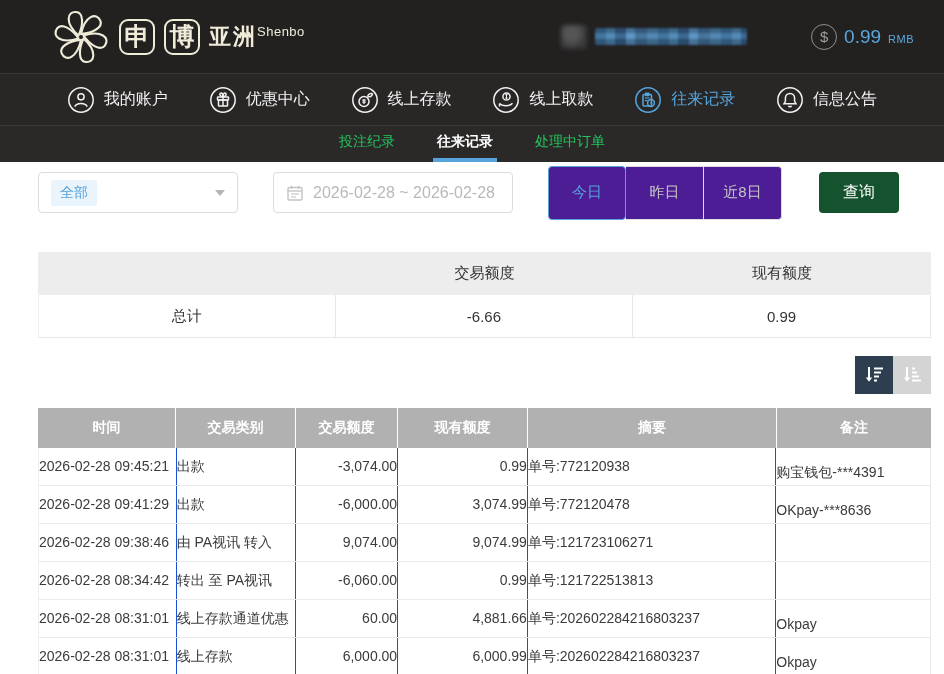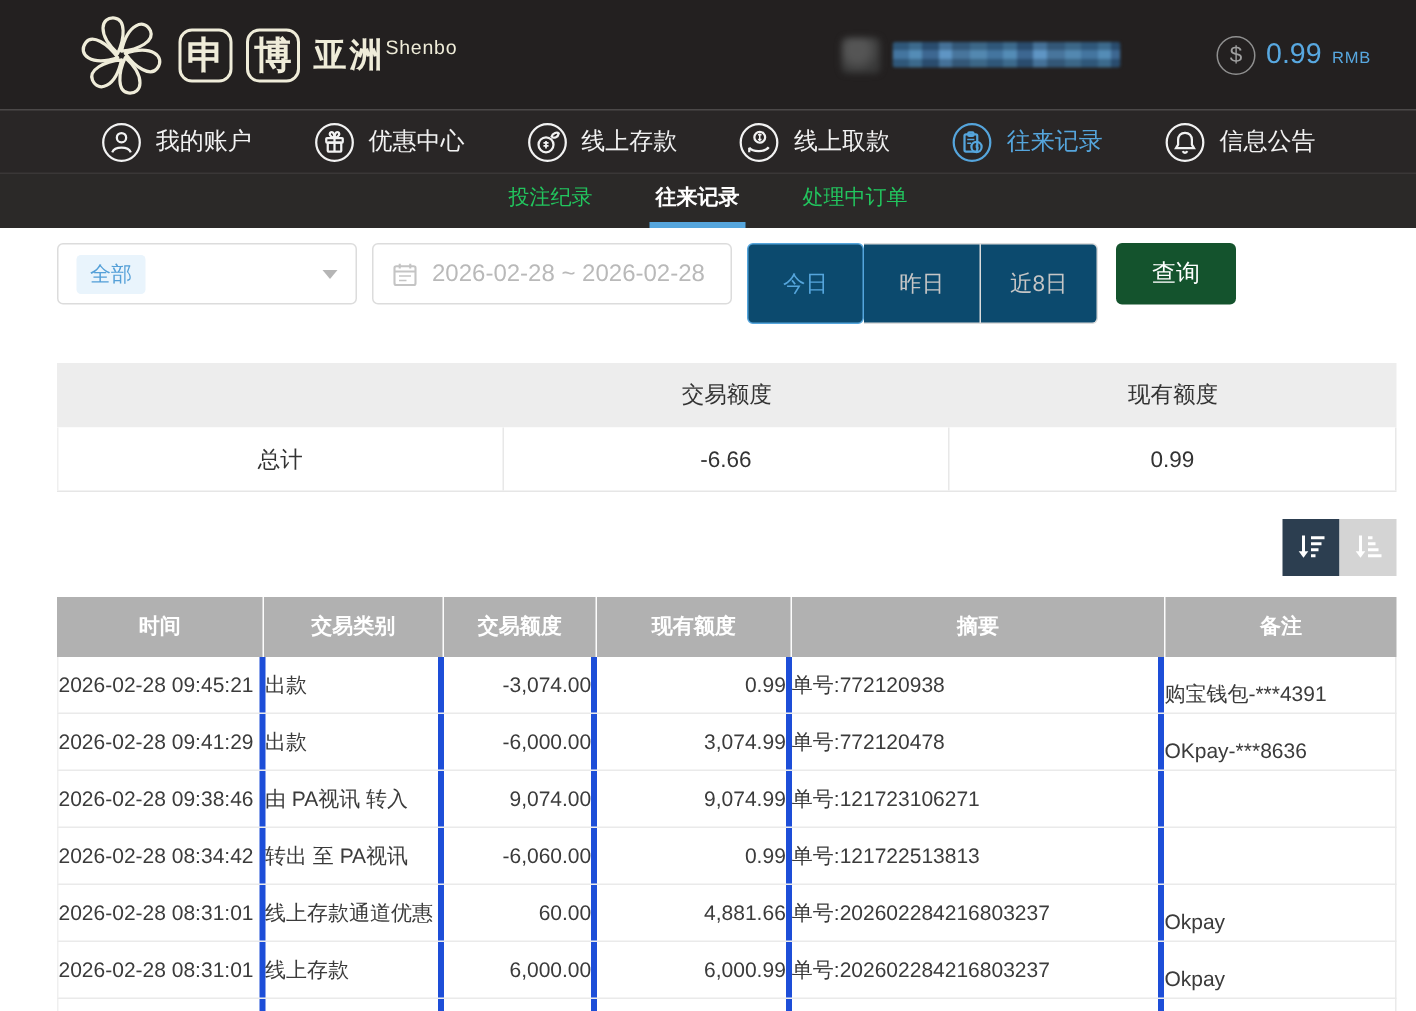--- a/index.html
+++ b/index.html
@@ -25,51 +25,51 @@
     background:
       repeating-linear-gradient(0deg, rgba(0,0,0,.22) 0 6px, rgba(255,255,255,.04) 6px 12px),
       repeating-linear-gradient(90deg,#3c6f9b 0 11px,#4d87b3 11px 20px,#35618c 20px 31px,#5891c2 31px 40px,#416f98 40px 52px,#4c83ad 52px 63px); }
   .balance { display:flex; align-items:center; gap:7px; margin-left:64px; }
   .coin-icon { width:26px; height:26px; border:1.5px solid #8f8f8f; border-radius:50%;
     color:#9f9f9f; font-size:15px; display:flex; align-items:center; justify-content:center; }
   .balance-amount { color:#58a8e0; font-size:19px; }
   .balance-currency { color:#58a8e0; font-size:11px; letter-spacing:.5px; margin-top:4px; }
 
   
-  .nav-bar { height:43px; background:#292626; border-top:1px solid #3a3737;
+  .nav-bar { height:53px; background:#292626; border-top:1px solid #3a3737;
     border-bottom:1px solid #3a3737; display:flex; align-items:center;
     justify-content:space-evenly; padding:0 26px; }
   .nav-item { display:flex; align-items:center; gap:9px; color:#f2f2f2;
     font-size:16px; cursor:pointer; }
   .nav-item svg { stroke:#f2f2f2; }
   .nav-item.active { color:#55a5dc; }
   .nav-item.active svg { stroke:#55a5dc; }
 
   
   .subtab-bar { height:36px; background:#2b2928; display:flex; justify-content:center;
     gap:34px; }
   .subtab { height:36px; display:flex; align-items:center; padding:0 4px;
     color:#22c55e; font-size:14px; border-bottom:4px solid transparent; cursor:pointer; }
   .subtab.active { color:#fff; font-weight:bold; border-bottom-color:#55a5dc; }
 
   
-  .filter-row { display:flex; margin:10px 0 0 38px; height:41px; }
+  .filter-row { display:flex; align-items:center; margin:10px 0 0 38px; height:41px;gap:25px; }
   .select-box { width:200px; height:41px; border:1px solid #dcdcdc; border-radius:4px;
     display:flex; align-items:center; padding:0 12px; cursor:pointer; }
   .chip { background:#e9f4fc; color:#55a0d8; font-size:14px; padding:4px 9px;
     border-radius:3px; }
   .caret-down { margin-left:auto; width:0; height:0; border-left:5px solid transparent;
     border-right:5px solid transparent; border-top:6px solid #b5b5b5; }
   .date-box { width:240px; height:41px; border:1px solid #dcdcdc; border-radius:4px;
     display:flex; align-items:center; gap:9px; padding:0 12px; margin-left:10px;
     color:#b9b9b9; font-size:16px; cursor:pointer; }
   .seg-group { display:flex; margin-left:10px; }
   .seg-btn { width:78px; height:54px; display:flex; align-items:center; justify-content:center;
     font-size:15px; color:#c6c6c6; border:1px solid #dcdcdc; border-left:none;
-    background:#0c4a6e; cursor:pointer; }
+    background:#4c1d95; cursor:pointer; }
   .seg-btn:first-child { border-left:1px solid #dcdcdc; border-radius:4px 0 0 4px; }
   .seg-btn:last-child { border-radius:0 4px 4px 0; }
   .seg-btn.active { border:1px solid #55a5dc; color:#55a5dc; border-radius:4px; }
   .query-btn { width:80px; height:41px; margin-left:12px; background:#14532d; color:#fff;
     font-size:16px; border:none; border-radius:4px; display:flex; align-items:center;
     justify-content:center; cursor:pointer; }
 
   
   .summary { width:893px; margin:39px 0 0 38px; font-size:15px; color:#333; }
   .summary-head { display:flex; height:43px; background:#ededed; align-items:center; }
@@ -88,21 +88,21 @@
   .sort-btn.inactive { background:#d4d4d4; }
 
   
   .main-table { width:893px; margin:14px 0 0 38px; font-size:14px; color:#3b3b3b; }
   .mt-head { display:flex; height:40px; background:#b1b1b1; color:#fff; font-weight:bold; }
   .mt-head .cell { display:flex; align-items:center; justify-content:center;
     border-right:1px solid #fdfdfd; }
   .mt-head .cell:last-child { border-right:none; }
   .mt-row { display:flex; min-height:38px; border-bottom:1px solid #eaeaea;
     border-left:1px solid #efefef; border-right:1px solid #eaeaea; background:#fff; }
-  .mt-row .cell { display:flex; align-items:center; border-right:4px solid #1d4ed8;
+  .mt-row .cell { display:flex; align-items:center; border-right:1px solid #1d4ed8;
     padding:2px 0; line-height:1.3; }
   .mt-row .cell:last-child { border-right:none;margin-top:11px; }
   .c1 { width:15.45%; padding-left:4px; }
   .c2 { width:13.44%; padding-left:8px; padding-right:6px; }
   .c3 { width:11.42%; justify-content:flex-end; text-align:right; padding-right:8px; }
   .c4 { width:14.56%; justify-content:flex-end; text-align:right; padding-right:10px; }
   .c5 { width:27.88%; padding-left:10px; }
   .c6 { width:17.25%; padding-left:8px; }
   .mt-head .c1,.mt-head .c2,.mt-head .c3,.mt-head .c4,.mt-head .c5,.mt-head .c6 {
     padding:0; justify-content:center; text-align:center; }

